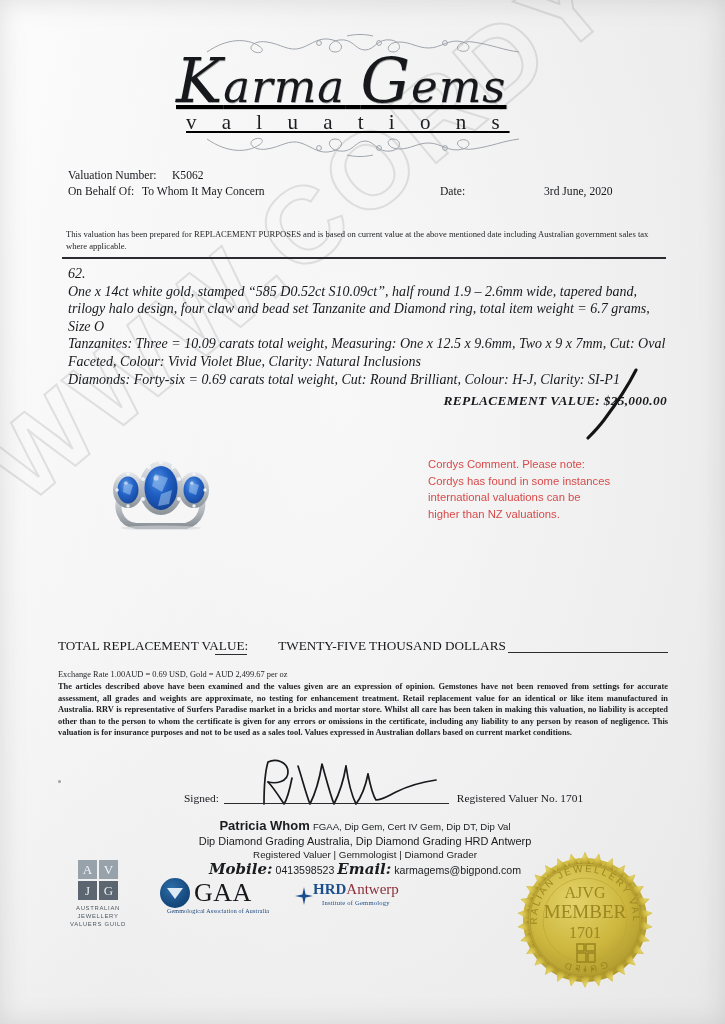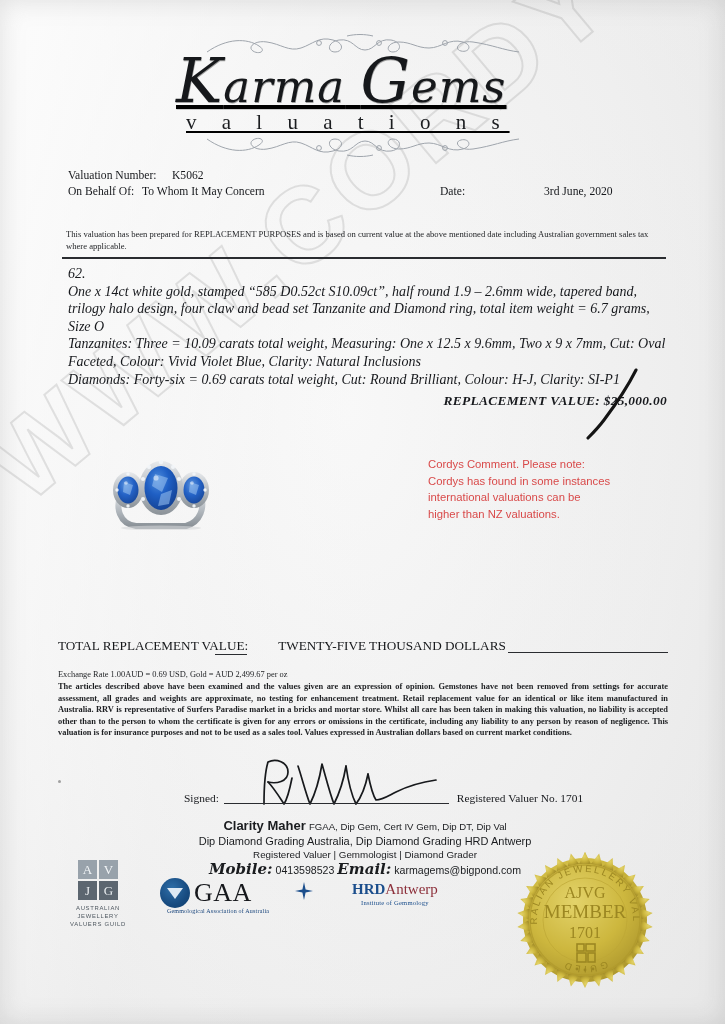--- a/index.html
+++ b/index.html
@@ -350,21 +350,21 @@
     font-size: 6px;
     color: #15427a;
     letter-spacing: 0.2px;
   }
 
   .hrd-logo {
     position: absolute;
     left: 295px;
     top: 882px;
     display: flex;
-    gap: 39px;
+    align-items: center;
   }
   .hrd-star { width: 18px; height: 18px; }
   .hrd-words { line-height: 14px; }
   .hrd-main { font-family: "Liberation Serif", serif; font-size: 15px; }
   .hrd-main .hrd { color: #1b4e8c; font-weight: bold; }
   .hrd-main .ant { color: #8c2f3a; }
   .hrd-sub {
     font-family: "Liberation Serif", serif;
     font-size: 6.6px;
     color: #1b4e8c;
@@ -558,21 +558,21 @@
     </svg>
   </div>
   <div class="sig-row">
     <span class="sig-label">Signed:</span>
     <span class="sig-rule"></span>
     <span class="sig-reg">Registered Valuer No. 1701</span>
   </div>
 
   <div class="valuer">
     <div class="l1">
-      <b>Clarity Maher</b>
+      <b>Patricia Whom</b>
       <span class="quals">FGAA, Dip Gem, Cert IV Gem, Dip DT, Dip Val</span>
     </div>
     <div class="l2">Dip Diamond Grading Australia, Dip Diamond Grading HRD Antwerp</div>
     <div class="l3">Registered Valuer | Gemmologist | Diamond Grader</div>
     <div class="l4">
       <span class="cursive">Mobile:</span>
       <span>0413598523</span>
       <span class="cursive">Email:</span>
       <span>karmagems@bigpond.com</span>
     </div>

